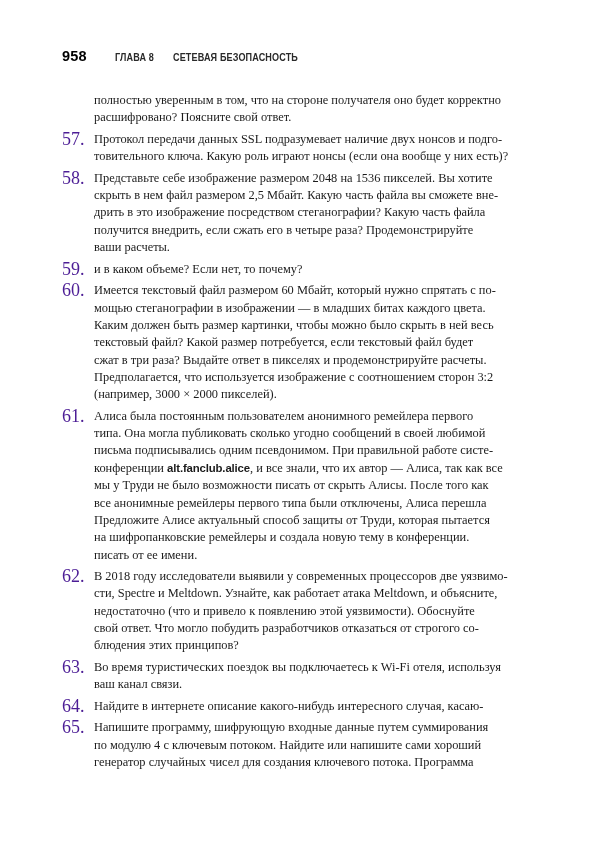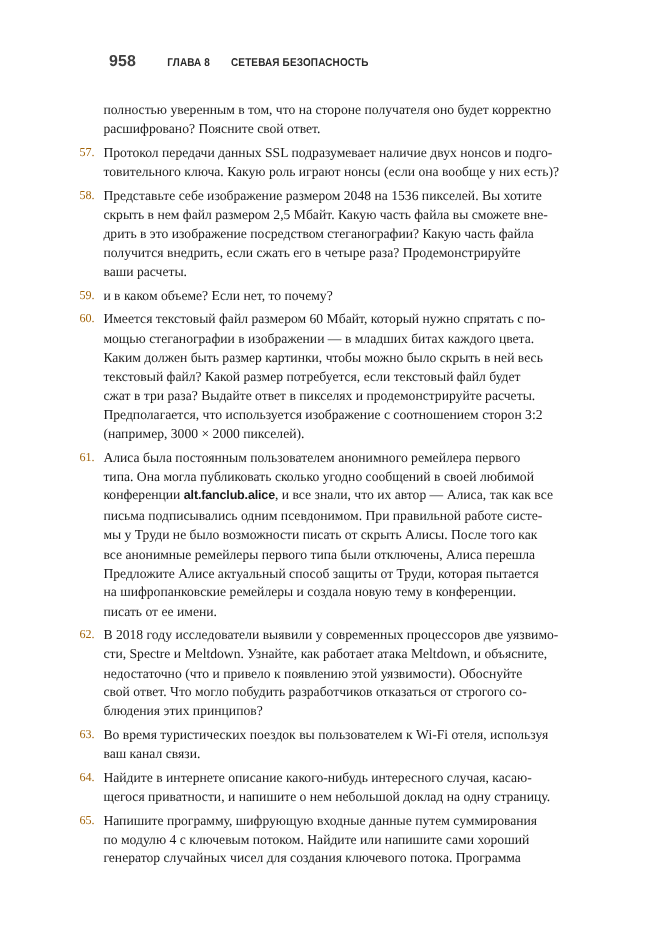--- a/index.html
+++ b/index.html
@@ -24,22 +24,21 @@
     top: 48px;
     display: flex;
     align-items: baseline;
     white-space: nowrap;
   }
   .folio {
     font-family: "Liberation Sans", "DejaVu Sans", sans-serif;
     font-weight: bold;
     font-size: 14.5px;
     letter-spacing: 0.2px;
-    color: #404040;
-    margin-left: 37px;
+    color: #000000;
   }
   .chapter-label {
     font-family: "Liberation Sans", "DejaVu Sans", sans-serif;
     font-weight: bold;
     font-size: 10.3px;
     letter-spacing: 0.15px;
     color: #2a2a2a;
     margin-left: 28px;
     transform: scaleX(0.88);
     transform-origin: left center;
@@ -80,24 +79,23 @@
 
   
   .para.numbered {
     padding-left: 32px;
   }
   .para .num {
     position: absolute;
     left: 0;
     top: 0;
     width: 24px;
-    text-align: right;
-    font-size: 11px;
+    font-size: 18px;
     line-height: 17.35px;
-    color: #a16207;
+    color: #4c1d95;
   }
 
   .para .body {
     display: block;
   }
 
   
   .para .body .ln {
     display: block;
     text-align: justify;
@@ -177,51 +175,50 @@
             <span class="ln"><span class="stretch">сжат в три раза? Выдайте ответ в пикселях и продемонстрируйте расчеты.</span></span>
             <span class="ln"><span class="stretch">Предполагается, что используется изображение с соотношением сторон 3:2</span></span>
             <span class="ln last"><span class="stretch">(например, 3000 × 2000 пикселей).</span></span>
           </span>
         </div>
         <div class="para numbered">
           <span class="num">61.</span>
           <span class="body">
             <span class="ln"><span class="stretch">Алиса была постоянным пользователем анонимного ремейлера первого</span></span>
             <span class="ln"><span class="stretch">типа. Она могла публиковать сколько угодно сообщений в своей любимой</span></span>
+            <span class="ln"><span class="stretch">письма подписывались одним псевдонимом. При правильной работе систе-</span></span>
             <span class="ln"><span class="stretch">конференции <span class="mono-name">alt.fanclub.alice</span>, и все знали, что их автор — Алиса, так как все</span></span>
-            <span class="ln"><span class="stretch">письма подписывались одним псевдонимом. При правильной работе систе-</span></span>
             <span class="ln"><span class="stretch">мы у Труди не было возможности писать от скрыть Алисы. После того как</span></span>
             <span class="ln"><span class="stretch">все анонимные ремейлеры первого типа были отключены, Алиса перешла</span></span>
             <span class="ln"><span class="stretch">Предложите Алисе актуальный способ защиты от Труди, которая пытается</span></span>
             <span class="ln"><span class="stretch">на шифропанковские ремейлеры и создала новую тему в конференции.</span></span>
             <span class="ln last"><span class="stretch">писать от ее имени.</span></span>
           </span>
         </div>
         <div class="para numbered">
           <span class="num">62.</span>
           <span class="body">
             <span class="ln"><span class="stretch">В 2018 году исследователи выявили у современных процессоров две уязвимо-</span></span>
             <span class="ln"><span class="stretch">сти, Spectre и Meltdown. Узнайте, как работает атака Meltdown, и объясните,</span></span>
             <span class="ln"><span class="stretch">недостаточно (что и привело к появлению этой уязвимости). Обоснуйте</span></span>
             <span class="ln"><span class="stretch">свой ответ. Что могло побудить разработчиков отказаться от строгого со-</span></span>
             <span class="ln last"><span class="stretch">блюдения этих принципов?</span></span>
           </span>
         </div>
         <div class="para numbered">
           <span class="num">63.</span>
           <span class="body">
-            <span class="ln"><span class="stretch">Во время туристических поездок вы пользователем к Wi-Fi отеля, используя</span></span>
+            <span class="ln"><span class="stretch">Во время туристических поездок вы подключаетесь к Wi-Fi отеля, используя</span></span>
             <span class="ln last"><span class="stretch">ваш канал связи.</span></span>
           </span>
         </div>
         <div class="para numbered">
           <span class="num">64.</span>
           <span class="body">
             <span class="ln"><span class="stretch">Найдите в интернете описание какого-нибудь интересного случая, касаю-</span></span>
-            <span class="ln last"><span class="stretch">щегося приватности, и напишите о нем небольшой доклад на одну страницу.</span></span>
           </span>
         </div>
         <div class="para numbered">
           <span class="num">65.</span>
           <span class="body">
             <span class="ln"><span class="stretch">Напишите программу, шифрующую входные данные путем суммирования</span></span>
             <span class="ln"><span class="stretch">по модулю 4 с ключевым потоком. Найдите или напишите сами хороший</span></span>
             <span class="ln"><span class="stretch">генератор случайных чисел для создания ключевого потока. Программа</span></span>
           </span>
         </div>

